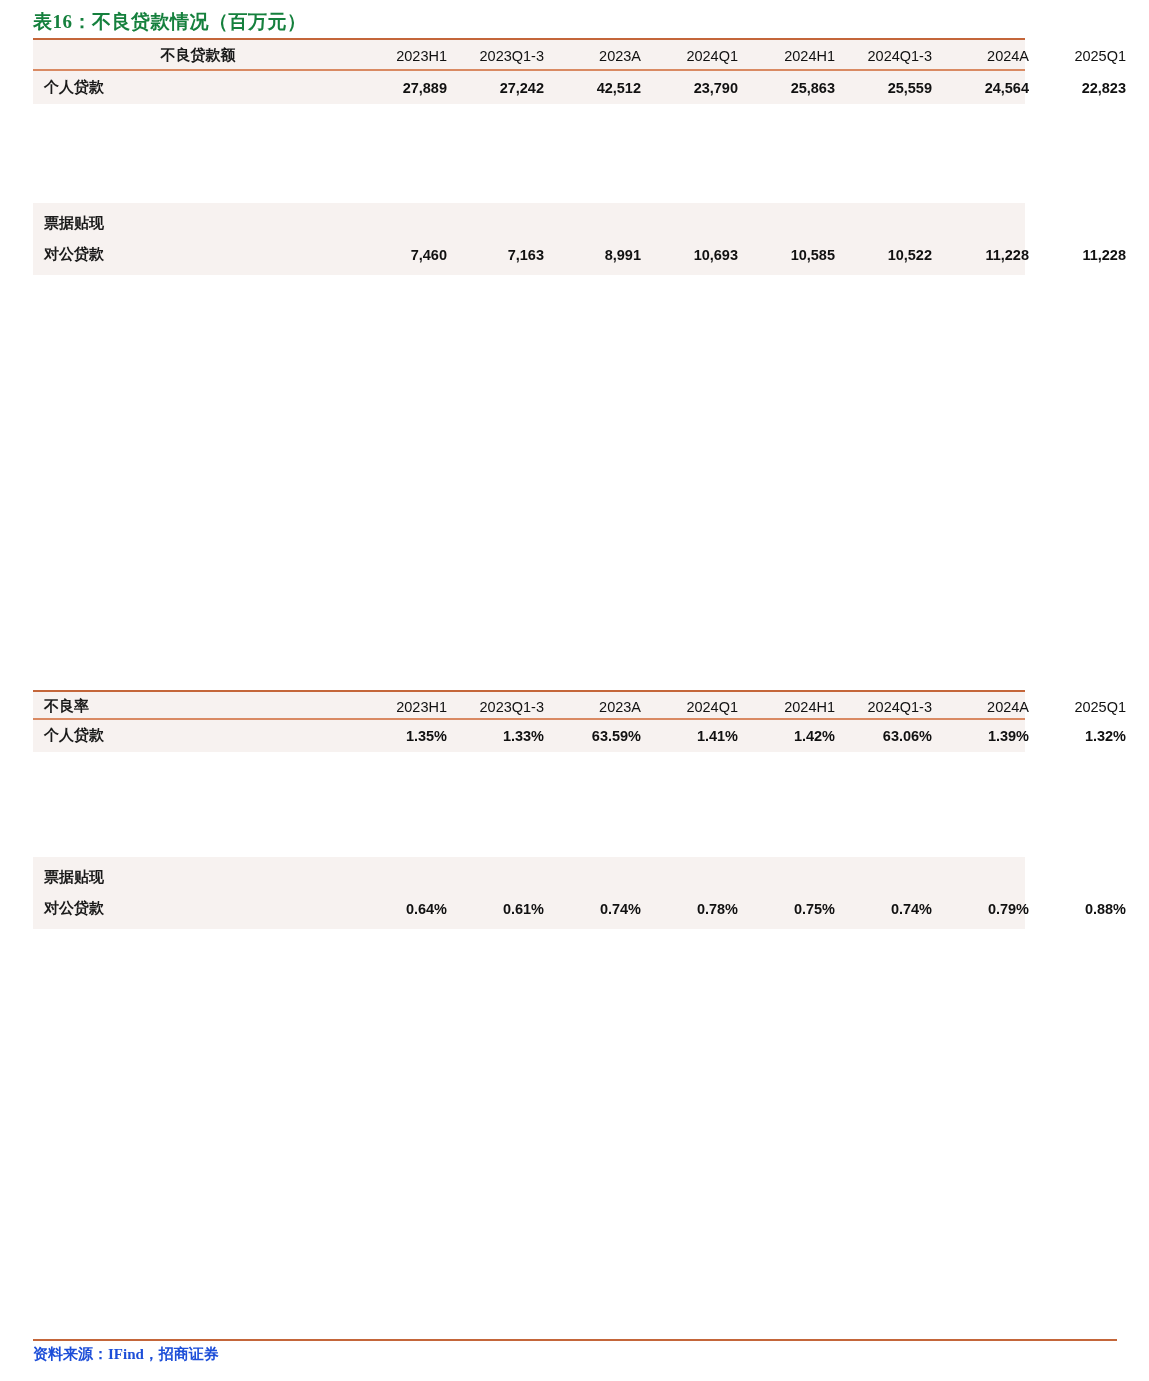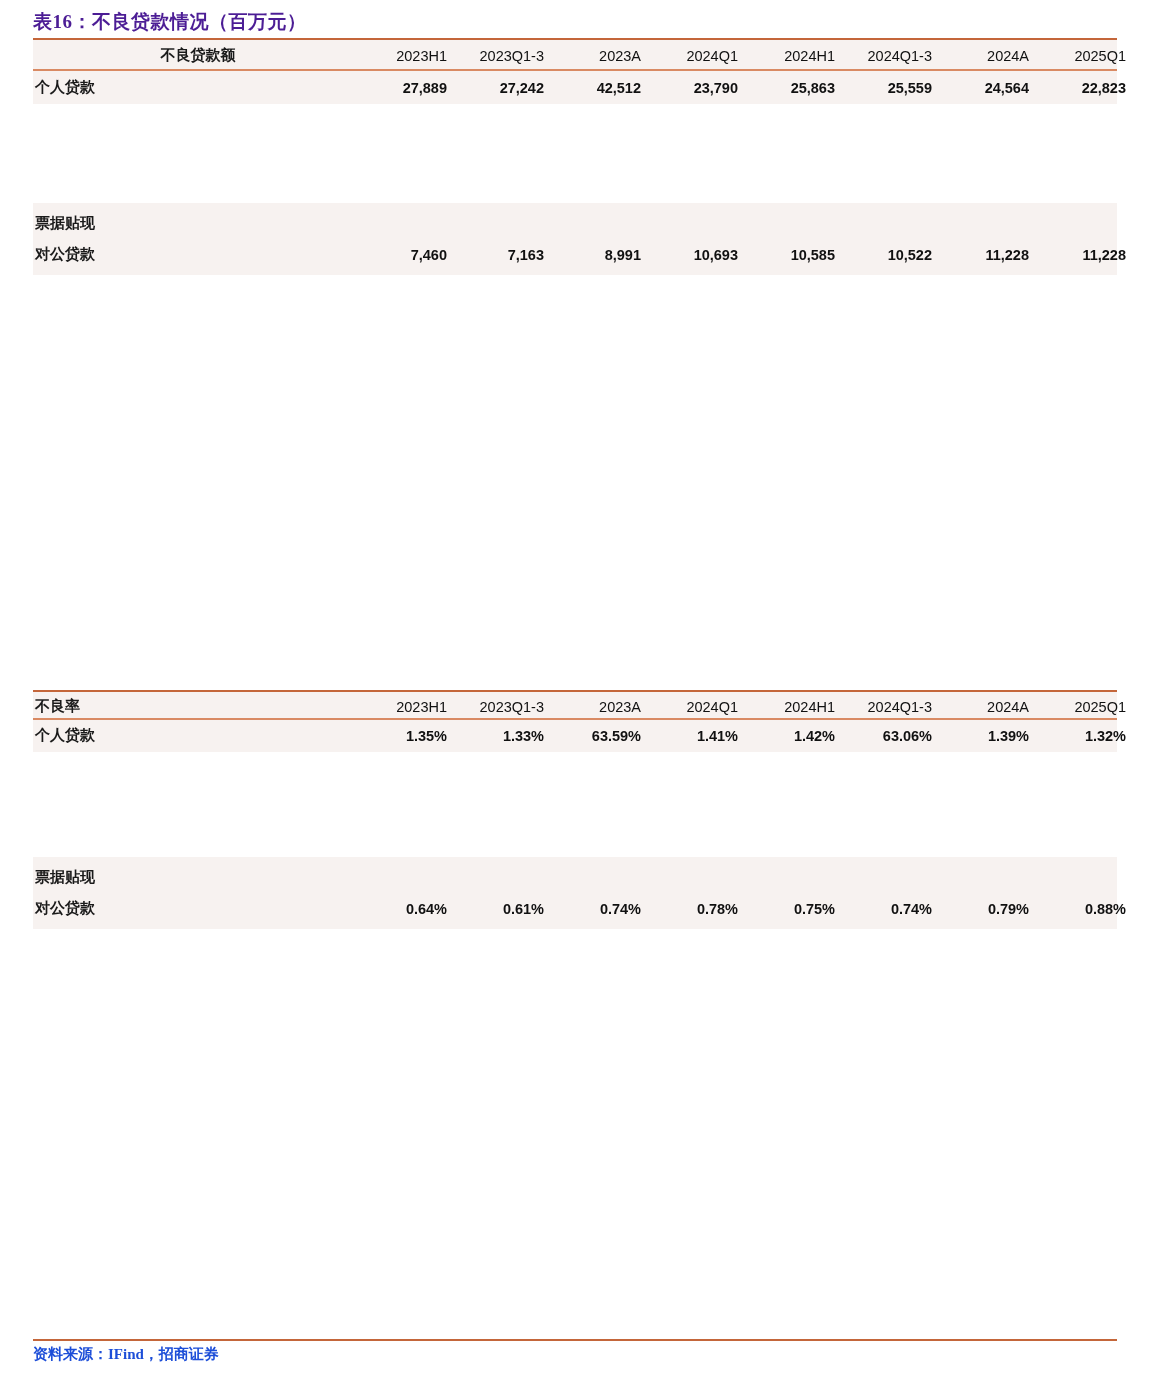--- a/index.html
+++ b/index.html
@@ -24,30 +24,30 @@
   }
 
   
   .table-title {
     position: absolute;
     left: 33px;
     top: 9px;
     font-family: "Liberation Serif", "DejaVu Serif", serif;
     font-size: 19px;
     font-weight: bold;
-    color: #4c1d95;
+    color: #15803d;
     letter-spacing: 0.5px;
     white-space: nowrap;
   }
 
   
   .block {
     position: absolute;
     left: 33px;
-    width: 1084px;
+    width: 992px;
     background: #f7f2f0;
   }
   .rule-top {
     position: absolute;
     left: 0; top: 0;
     width: 100%;
     height: 2px;
     background: #c4663a;
   }
   .rule-mid {
@@ -68,21 +68,21 @@
     box-sizing: border-box;
   }
 
   .row .label {
     width: 330px;
     flex: 0 0 330px;
     font-family: "Liberation Serif", "DejaVu Serif", serif;
     font-size: 15px;
     font-weight: bold;
     color: #1a1a1a;
-    padding-left: 2px;
+    padding-left: 11px;
     box-sizing: border-box;
     white-space: nowrap;
   }
   .row .label.center {
     text-align: center;
     padding-left: 0;
   }
   .row .cell {
     flex: 0 0 97px;
     width: 97px;

